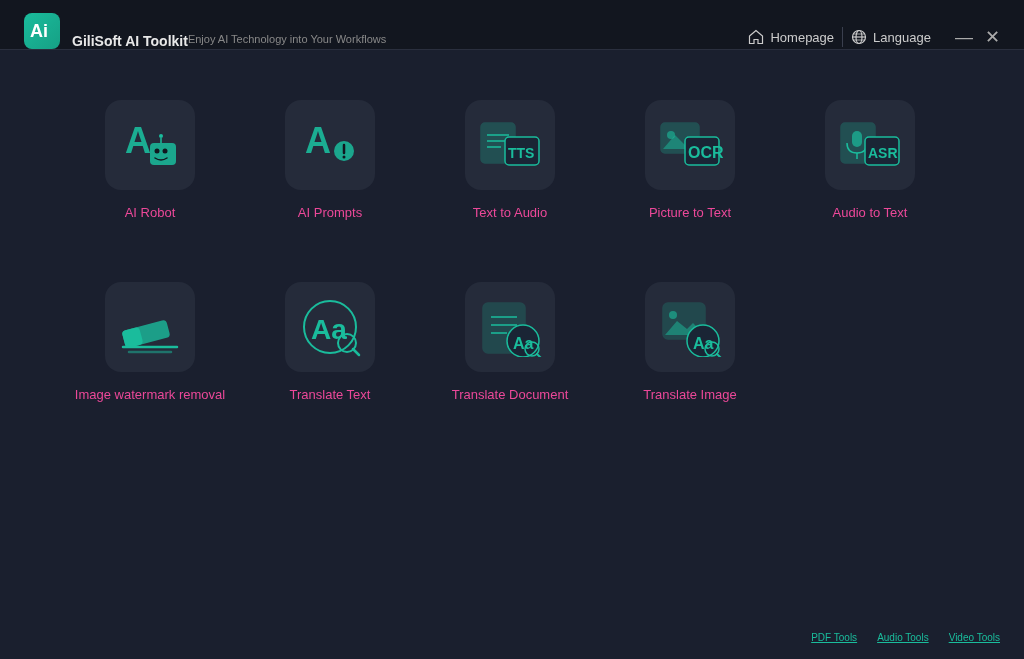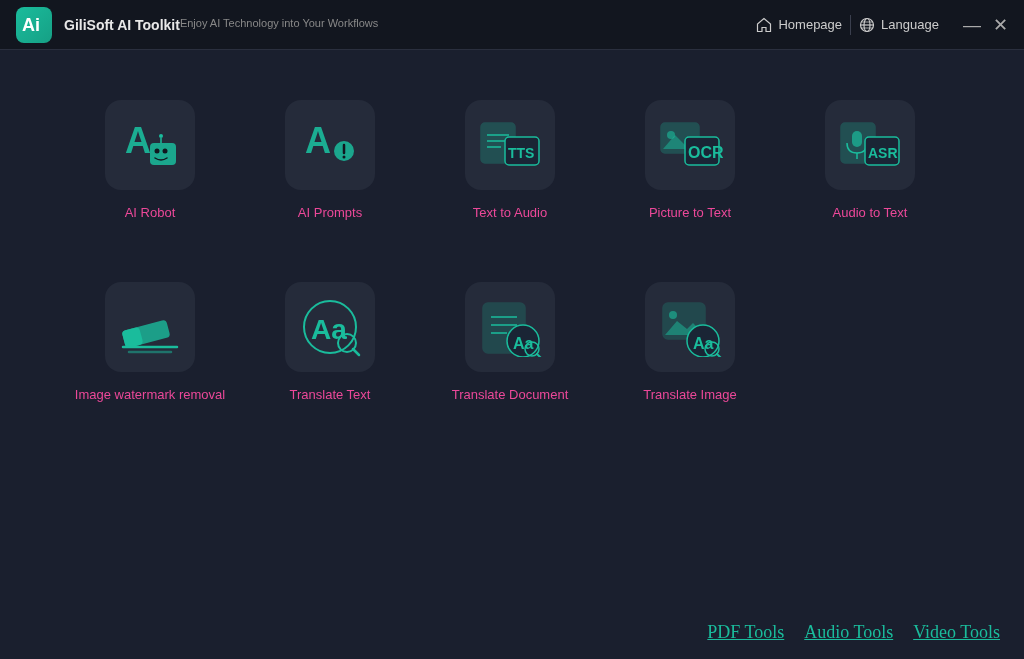--- a/index.html
+++ b/index.html
@@ -12,22 +12,22 @@
       color: #e0e0e0;
       overflow: hidden;
       position: relative;
     }
 
     
     .title-bar {
       background: #12161f;
       height: 50px;
       display: flex;
-      align-items: center;
-      padding: 0 16px;
+      align-items: flex-end;
+      padding: 0 24px;
       border-bottom: 1px solid #2a2f3e;
       position: relative;
     }
 
     .app-logo {
       width: 36px;
       height: 36px;
       background: linear-gradient(135deg, #1abc9c, #16a085);
       border-radius: 8px;
       display: flex;
@@ -142,24 +142,23 @@
     .footer {
       position: absolute;
       bottom: 16px;
       right: 24px;
       display: flex;
       gap: 20px;
     }
 
     .footer-link {
       color: #1abc9c;
-      font-size: 18px;
+      font-size: 10px;
       text-decoration: underline;
       cursor: pointer;
-      font-family: Liberation Serif, serif;
     }
 
     
     svg {
       display: block;
     }
   </style>
 </head>
 <body>
 

